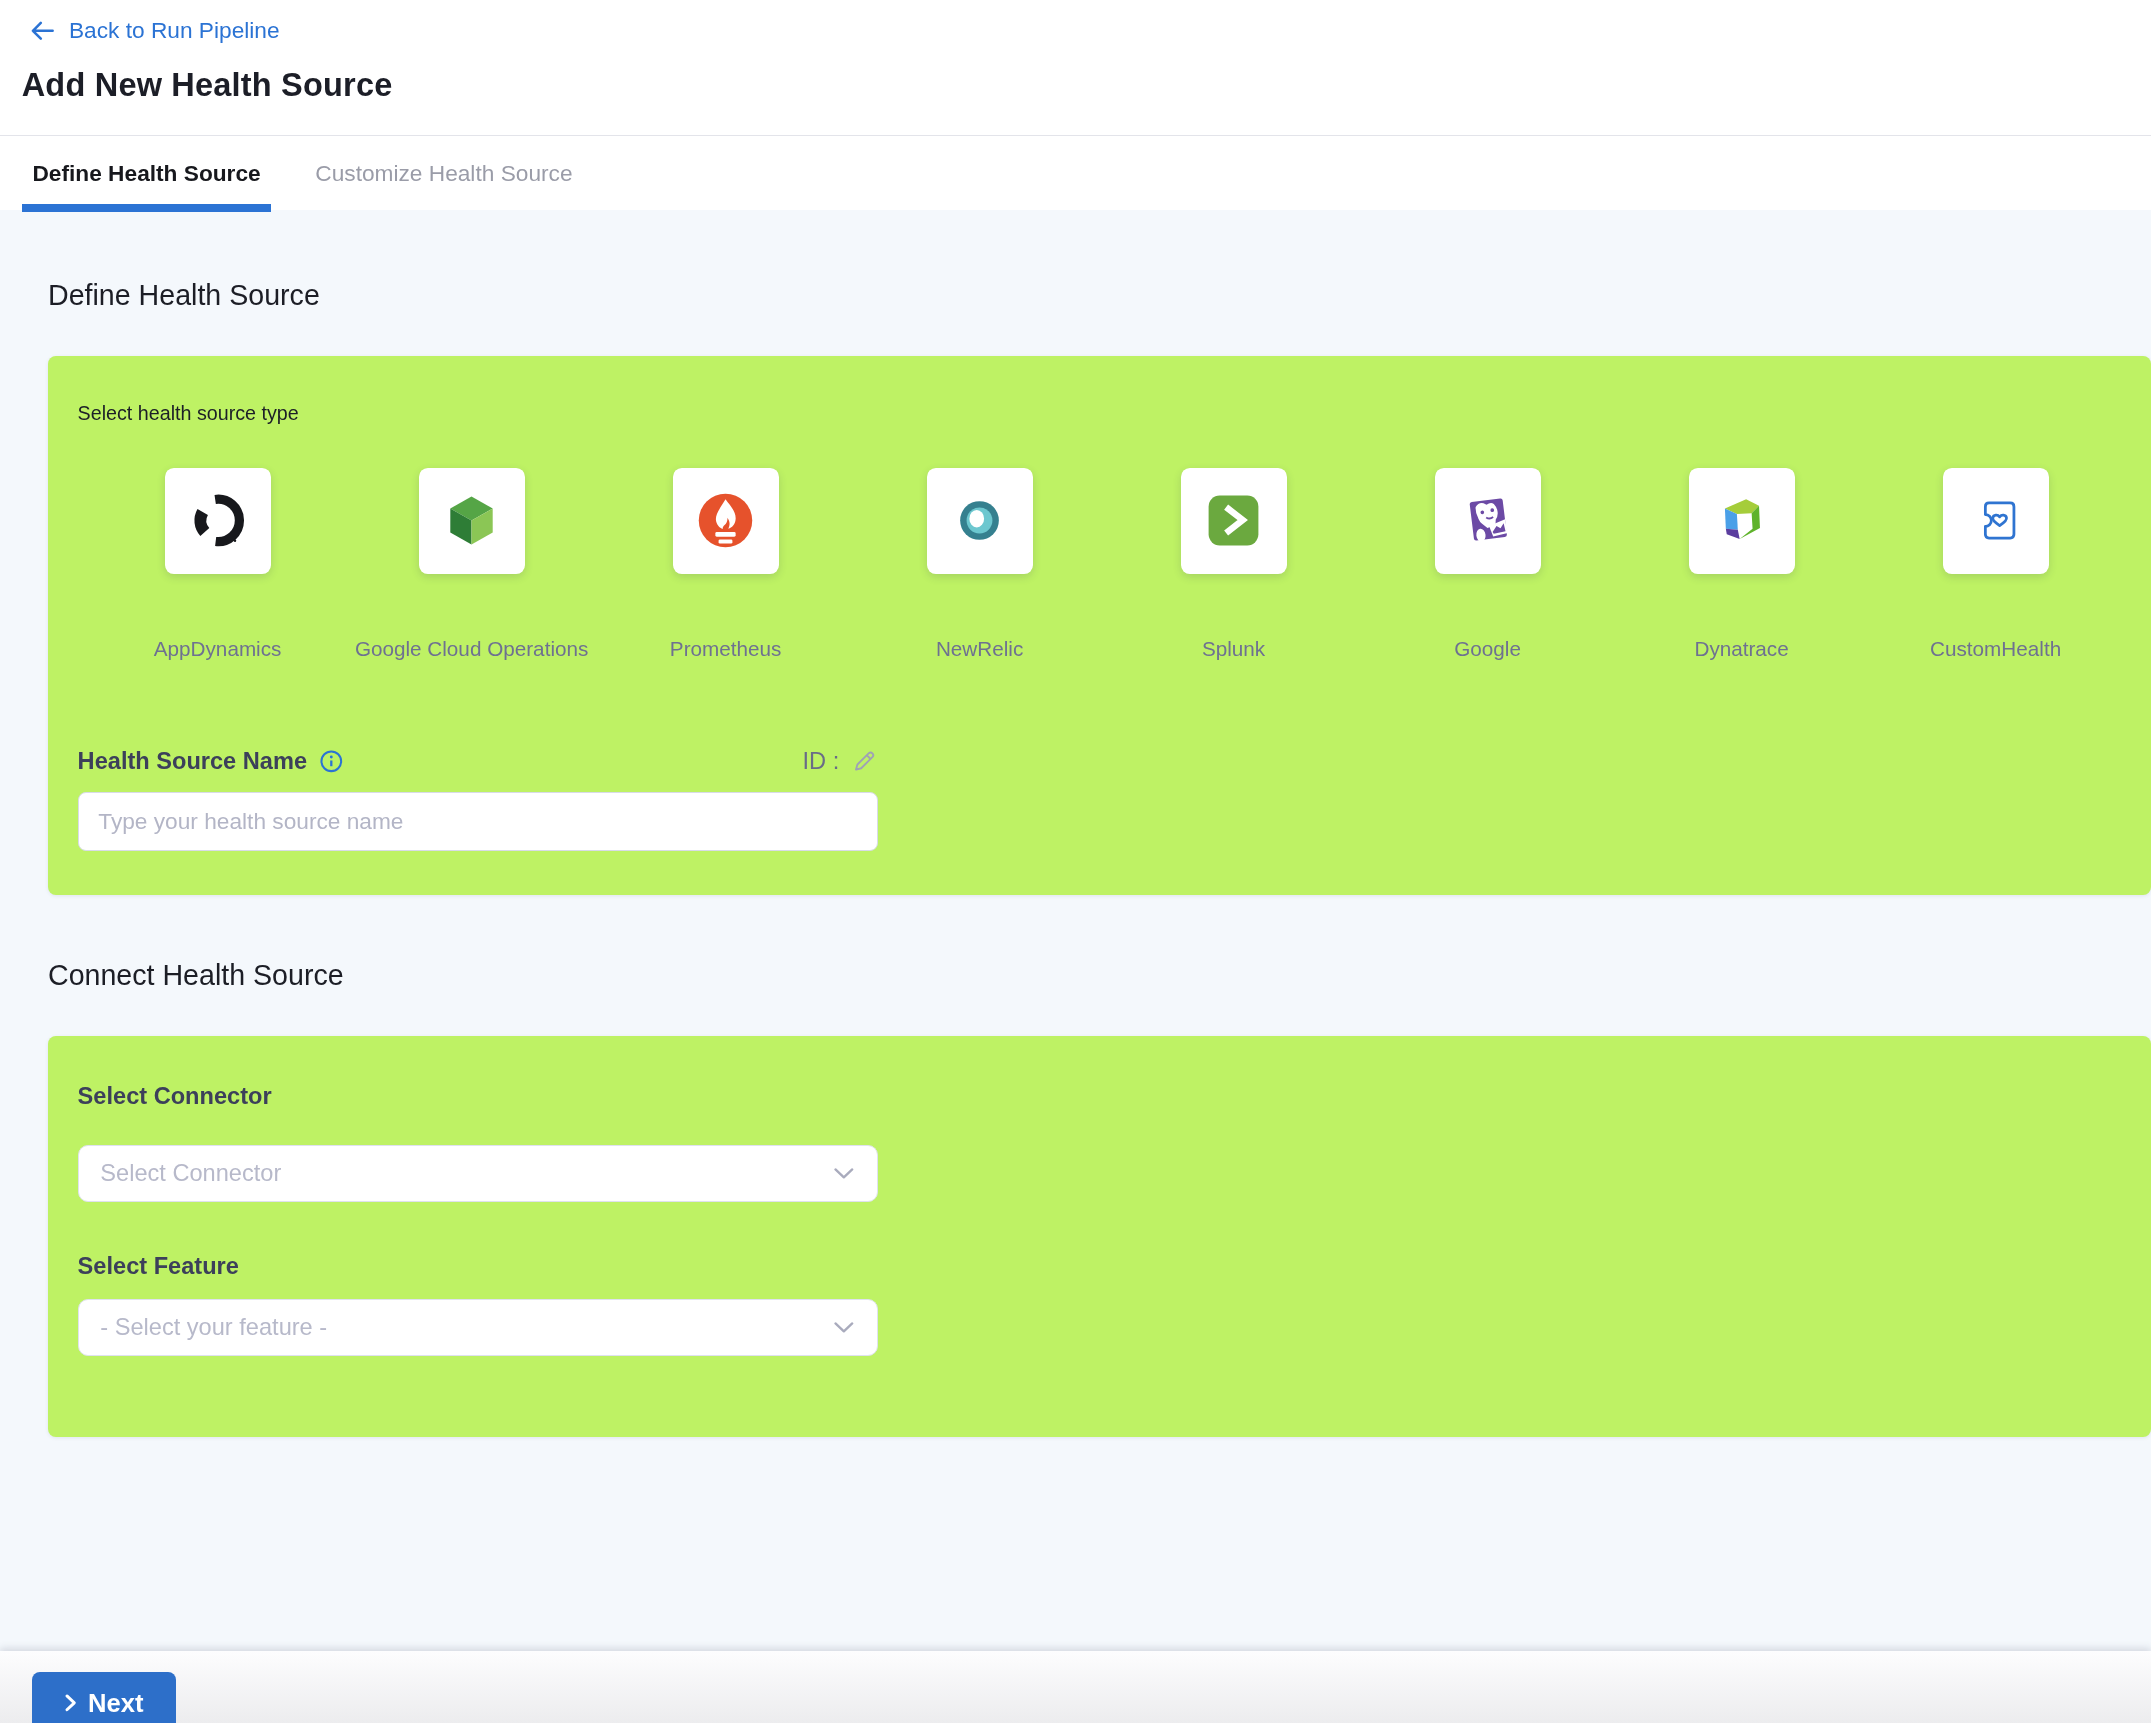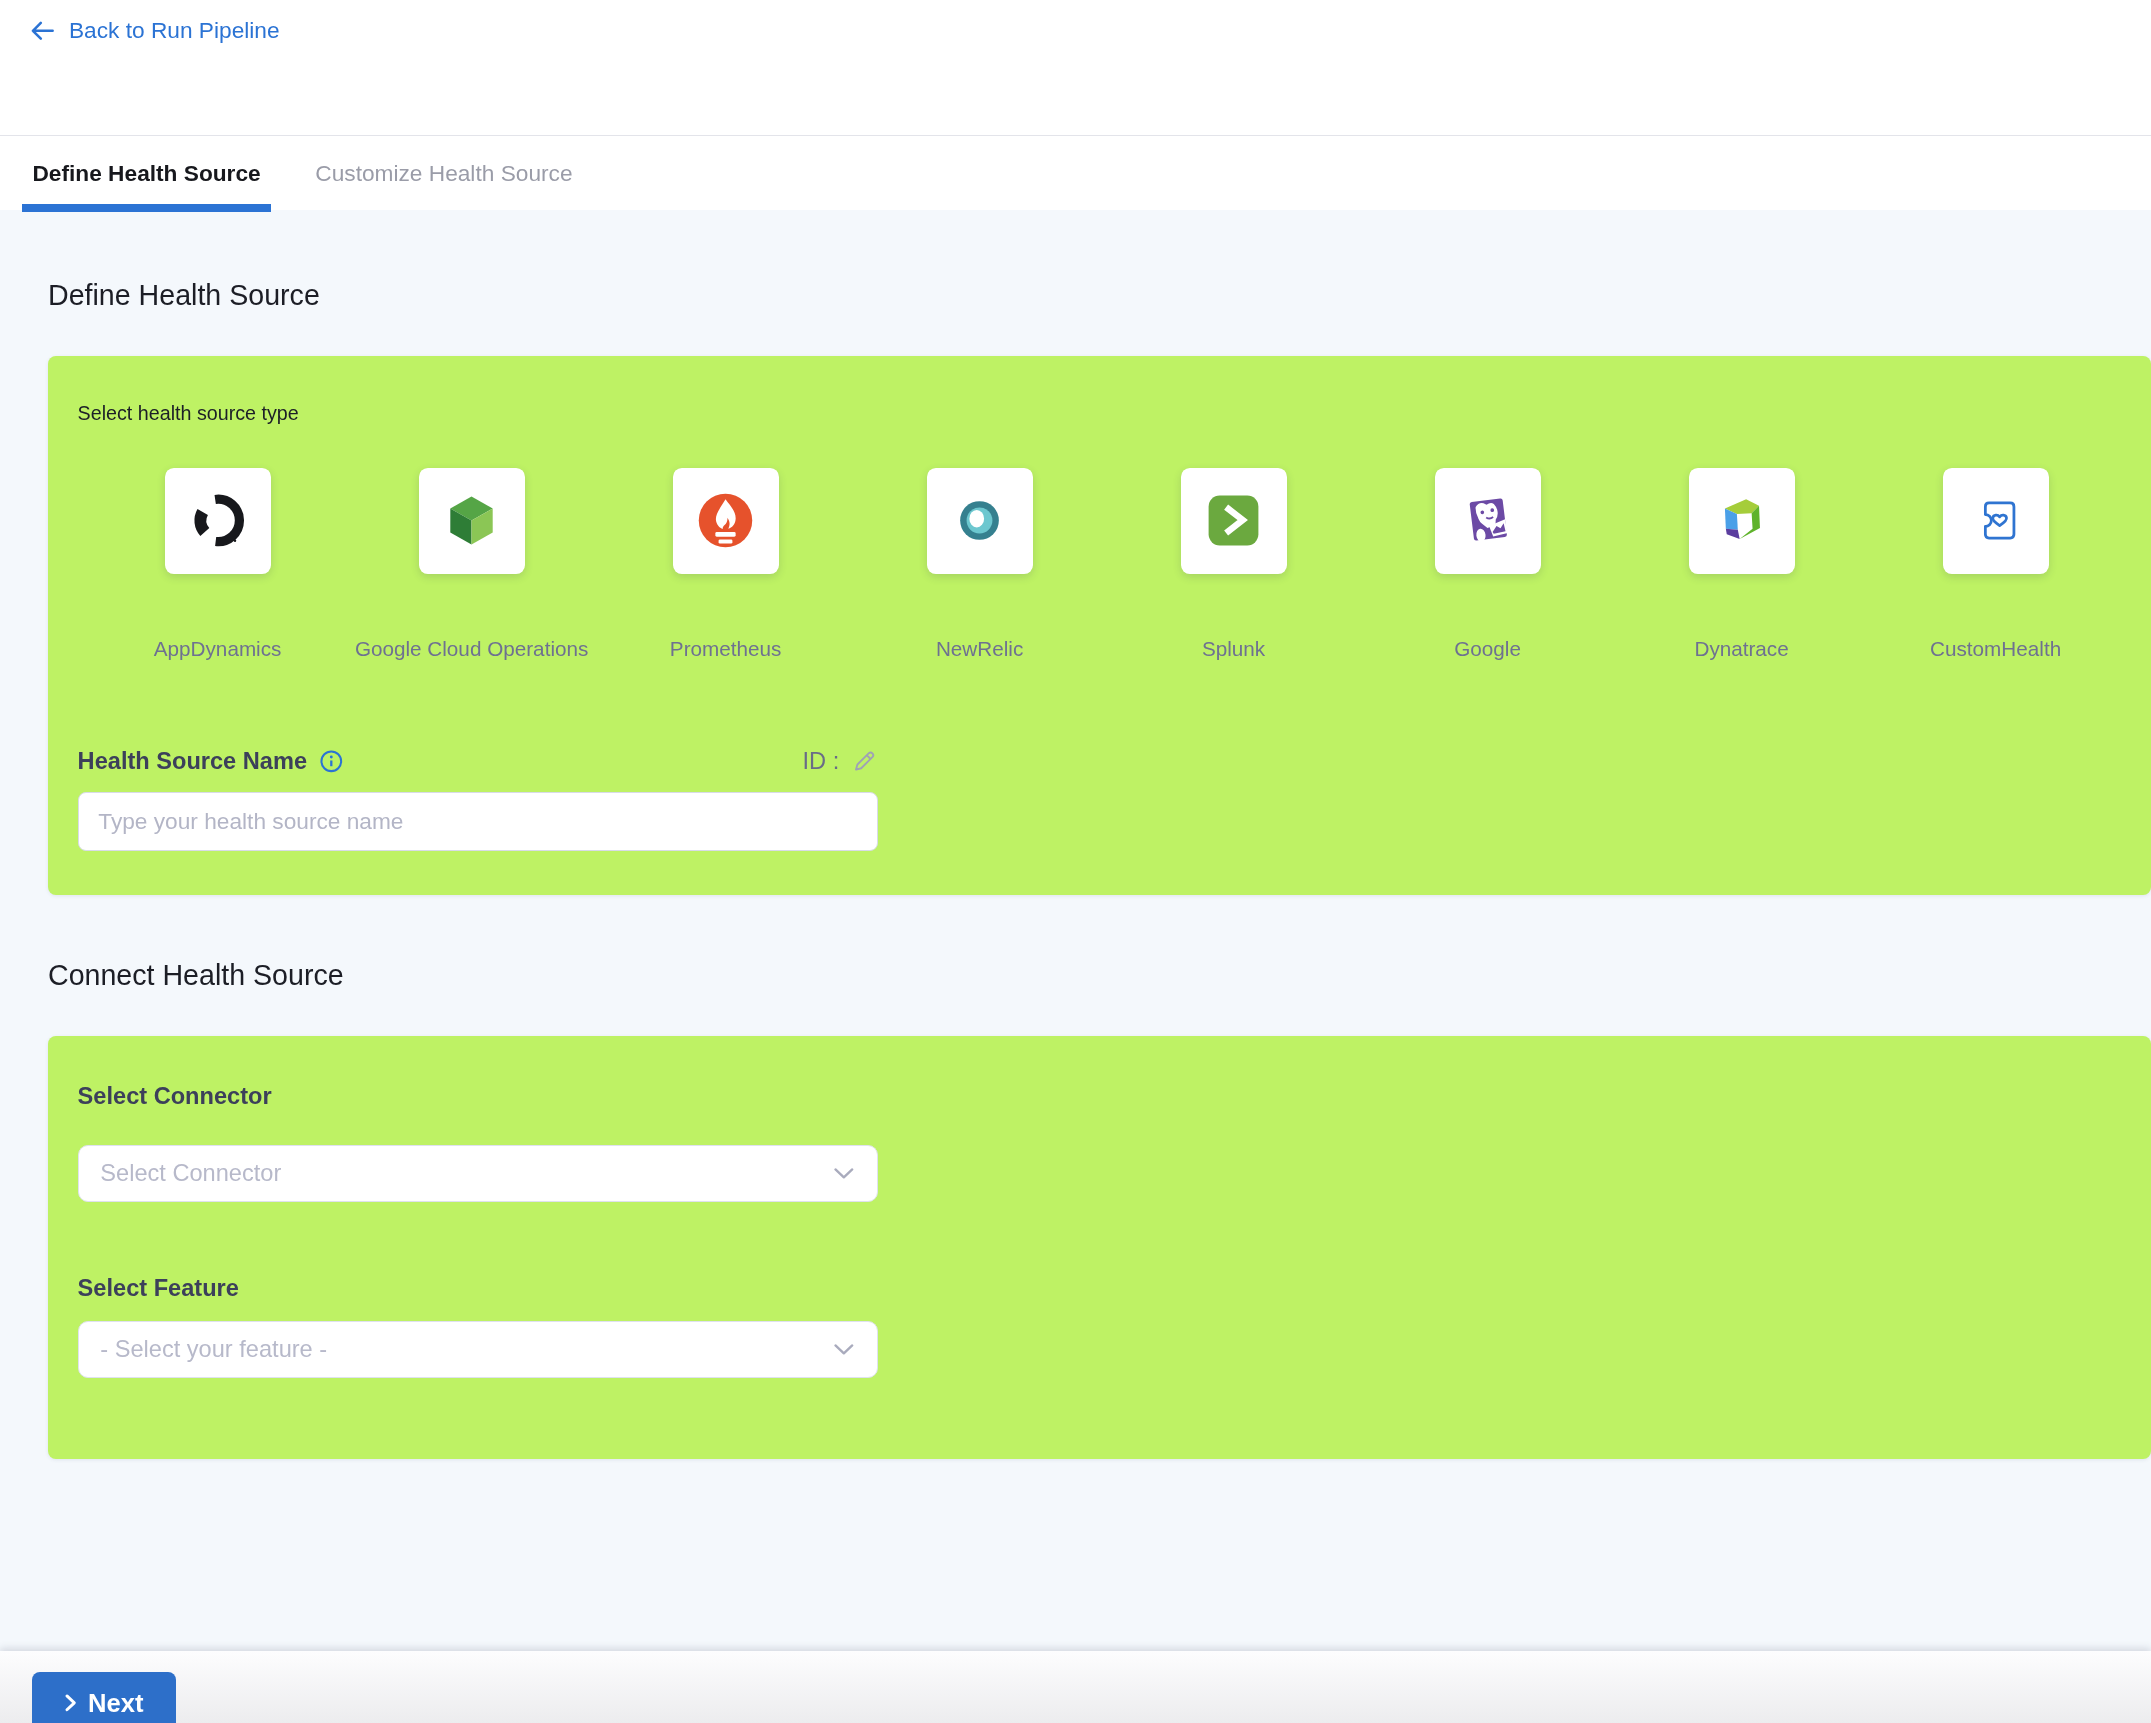--- a/index.html
+++ b/index.html
@@ -44,21 +44,21 @@
   .text-input { margin-top:15.8px; width:800px; height:59px; border:1.5px solid #d8dbe8; border-radius:7.9px;
                 font-family:inherit; font-size:22.7px; padding:0 19.7px; color:#1c1e27; background:#fff; display:block; outline:none; }
   .text-input::placeholder { color:#b3b5c6; }
   .note { margin-top:73px; font-size:22.7px; font-weight:700; color:#15161b; line-height:25.6px; }
   
   .field-label.block { display:block; line-height:27.6px; }
   .select-box { margin-top:35px; width:800px; height:57px; border:1.5px solid #dfe2ef; border-radius:9.9px;
                 background:#fff; display:flex; align-items:center; justify-content:space-between;
                 padding:0 21.7px; cursor:pointer; }
   .select-placeholder { font-size:23.6px; color:#b7b9ca; }
-  .second-label { margin-top:73px; }
+  .second-label { margin-top:51px; }
   .select-box.feature { margin-top:17.7px; }
   
   .footer { position:relative; height:73px;
             background:linear-gradient(180deg,#fdfdfe 0%,#ececee 100%);
             box-shadow:0 -3px 6.9px rgba(60,70,95,.16); }
   .next-btn { position:absolute; left:31.5px; top:20.7px; width:144px; height:63px;
               background:#2d6fc9; border:none; border-radius:7.9px; color:#fff;
               font-family:inherit; font-size:25.6px; font-weight:700;
               display:flex; align-items:center; justify-content:center; gap:9.9px; cursor:pointer; }
 </style>
@@ -69,20 +69,21 @@
 
   <header class="header">
     <div class="back-row">
       <span style="display:flex;">
         <svg width="27.6" height="27.6" viewBox="0 0 28 28" fill="none" stroke="#2b73d4" stroke-width="2.6" stroke-linecap="round" stroke-linejoin="round">
             <path d="M13 6 L5 14 L13 22 M5 14 H25"></path>
           </svg>
       </span>
       <a class="back-link">Back to Run Pipeline</a>
     </div>
+    <h1 class="page-title">Add New Health Source</h1>
   </header>
 
   <nav class="tabbar">
     <div class="tab active">Define Health Source</div>
     <div class="tab">Customize Health Source</div>
   </nav>
 
   <main class="content">
 
     <h2 class="section-heading first">Define Health Source</h2>

